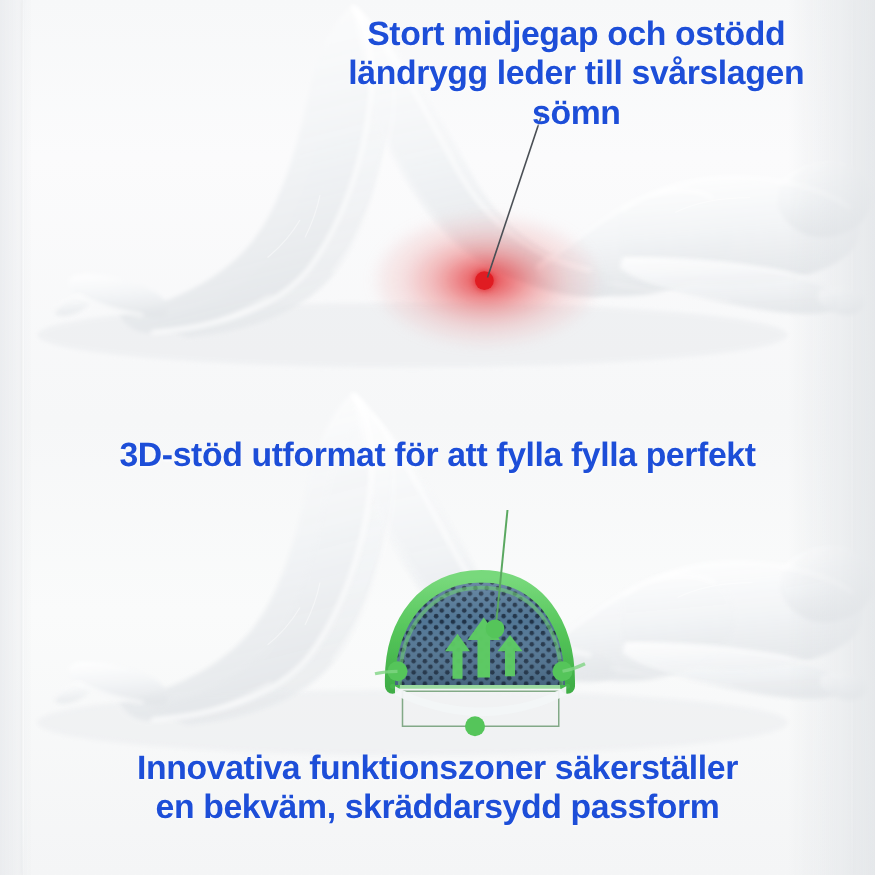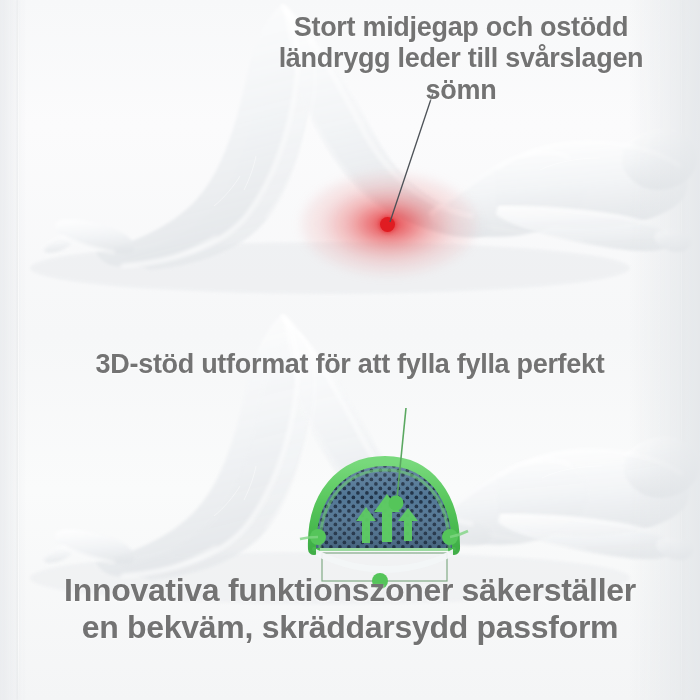--- a/index.html
+++ b/index.html
@@ -63,21 +63,21 @@
 
   .figure-svg {
     position: absolute;
     left: 0; top: 0;
     width: 700px;
   }
 
   
   .headline {
     position: absolute;
-    color: #737373;
+    color: #1d4ed8;
     font-weight: 700;
     letter-spacing: -0.3px;
     line-height: 1.16;
     text-align: center;
     white-space: pre-line;
     text-shadow: 0 1px 2px rgba(255,255,255,.9);
   }
   #headline-top {
     right: 24px;
     top: 12px;
@@ -85,22 +85,22 @@
     font-size: 27px;
     text-align: center;
   }
   #headline-mid {
     left: 0; right: 0;
     top: 349px;
     font-size: 27px;
   }
   #headline-bottom {
     left: 0; right: 0;
-    top: 572px;
-    font-size: 32px;
+    top: 599px;
+    font-size: 27px;
   }
 
   
   .pain-glow {
     position: absolute;
     left: 300px;
     top: 172px;
     width: 178px;
     height: 104px;
     border-radius: 50%;

